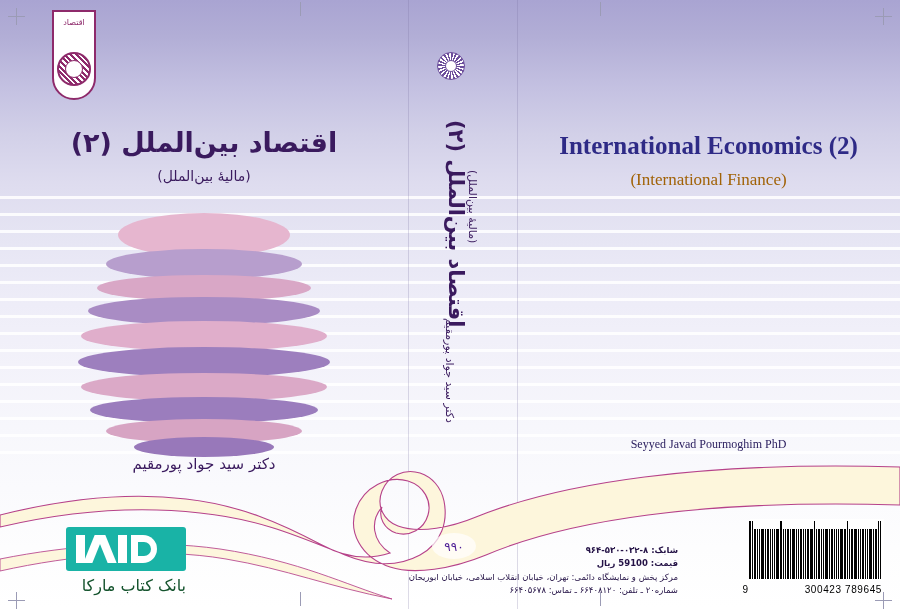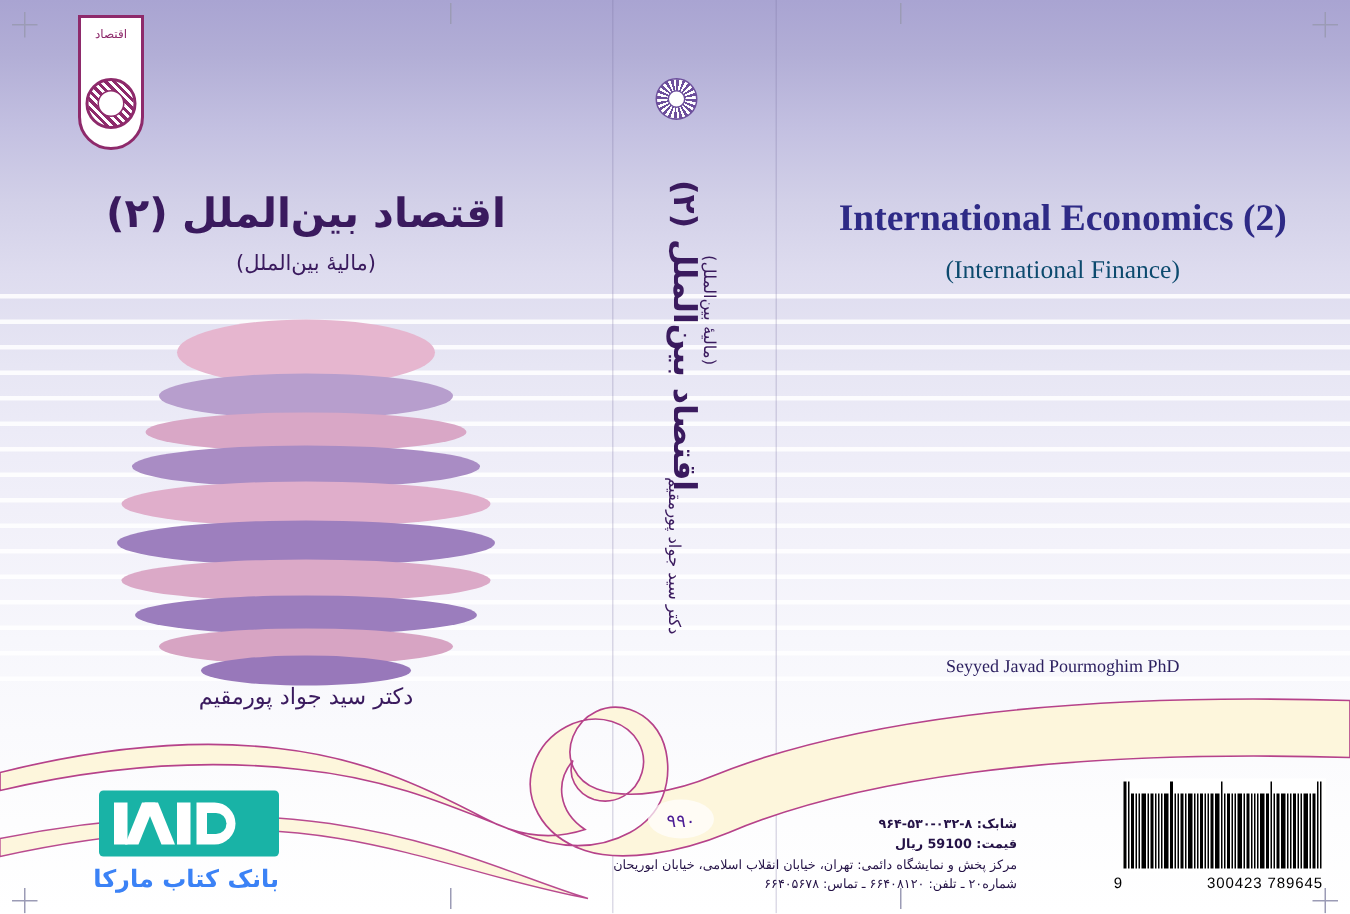--- a/index.html
+++ b/index.html
@@ -217,21 +217,21 @@
     font-weight: bold;
     color: #2e2a86;
     direction: ltr;
   }
   .front-subtitle {
     position: absolute;
     left: 517px; top: 170px; width: 383px;
     text-align: center;
     font-family: "Liberation Serif", serif;
     font-size: 17px;
-    color: #0c4a6e;
+    color: #a16207;
     direction: ltr;
   }
   .front-author {
     position: absolute;
     left: 517px; top: 437px; width: 383px;
     text-align: center;
     font-family: "Liberation Serif", serif;
     font-size: 12px;
     color: #2c2060;
     direction: ltr;
@@ -323,22 +323,22 @@
     border-radius: 0 14px 14px 0;
   }
   .wm-mark .m6 {
     position: absolute; left: 72px; top: 15px;
     width: 13px; height: 14px; background: #19b3a6;
     border-radius: 0 8px 8px 0;
   }
   .wm-text {
     margin-top: 5px;
     font-size: 16px;
-    font-weight: bold;
-    color: #3b82f6;
+    font-weight: normal;
+    color: #14532d;
     direction: rtl;
     text-align: right;
   }
 </style>
 </head>
 <body>
 
 <div id="stage">
 
   <div class="spread"></div>

